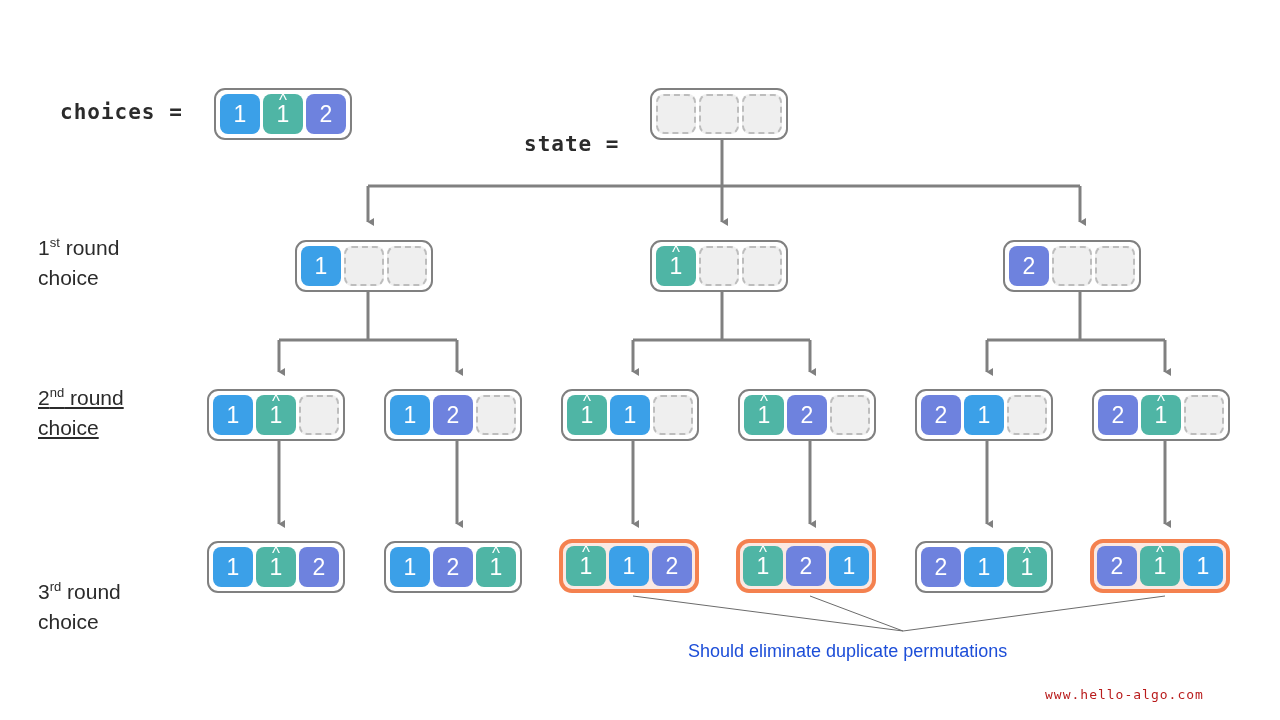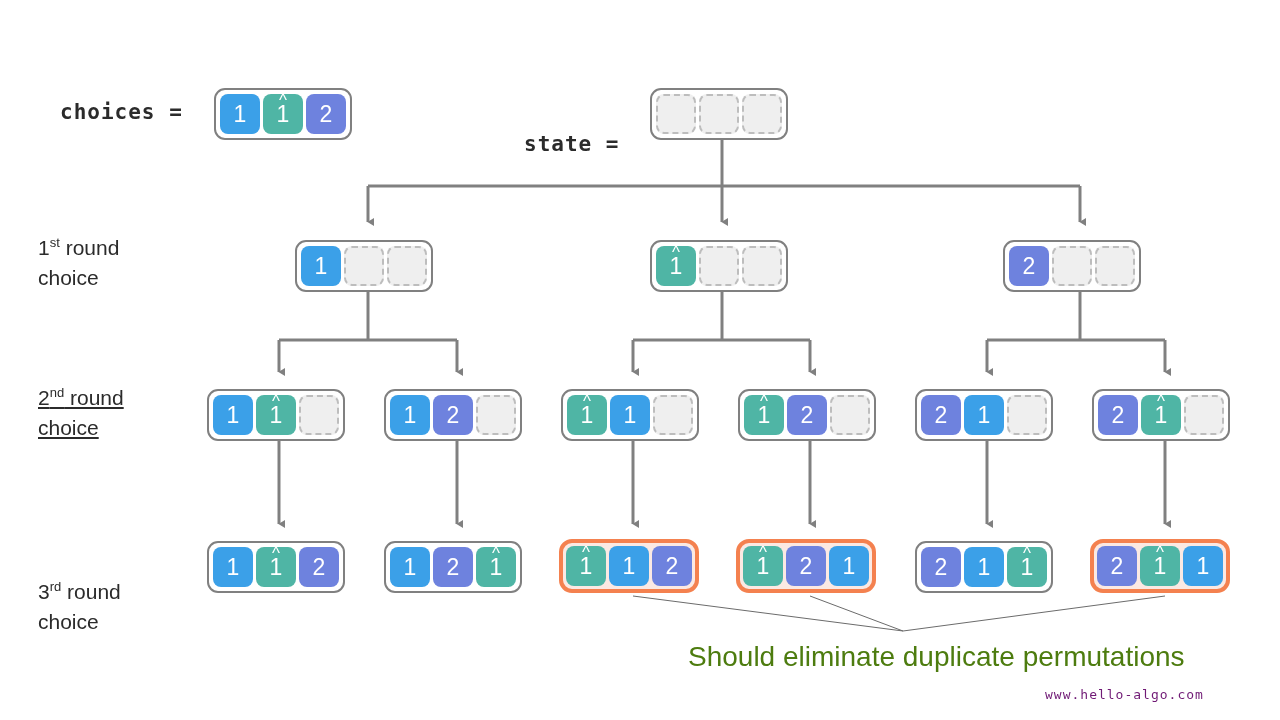--- a/index.html
+++ b/index.html
@@ -80,29 +80,29 @@
     left:50%;
     top:-11px;
     transform:translateX(-50%);
     font-size:17px;
     line-height:1;
   }
 
   
   .caption{
     position:absolute;
-    font-size:28px;
-    color:#4d7c0f;
+    font-size:18px;
+    color:#1d4ed8;
     white-space:nowrap;
   }
   .watermark{
     position:absolute;
     font-family:"DejaVu Sans Mono","Liberation Mono",monospace;
     font-size:13px;
-    color:#701a75;
+    color:#b91c1c;
     letter-spacing:1px;
     white-space:nowrap;
   }
 </style>
 </head>
 <body>
 
 <div id="canvas">
 
   <svg id="svg-layer" viewBox="0 0 1280 720" xmlns="http://www.w3.org/2000/svg">

